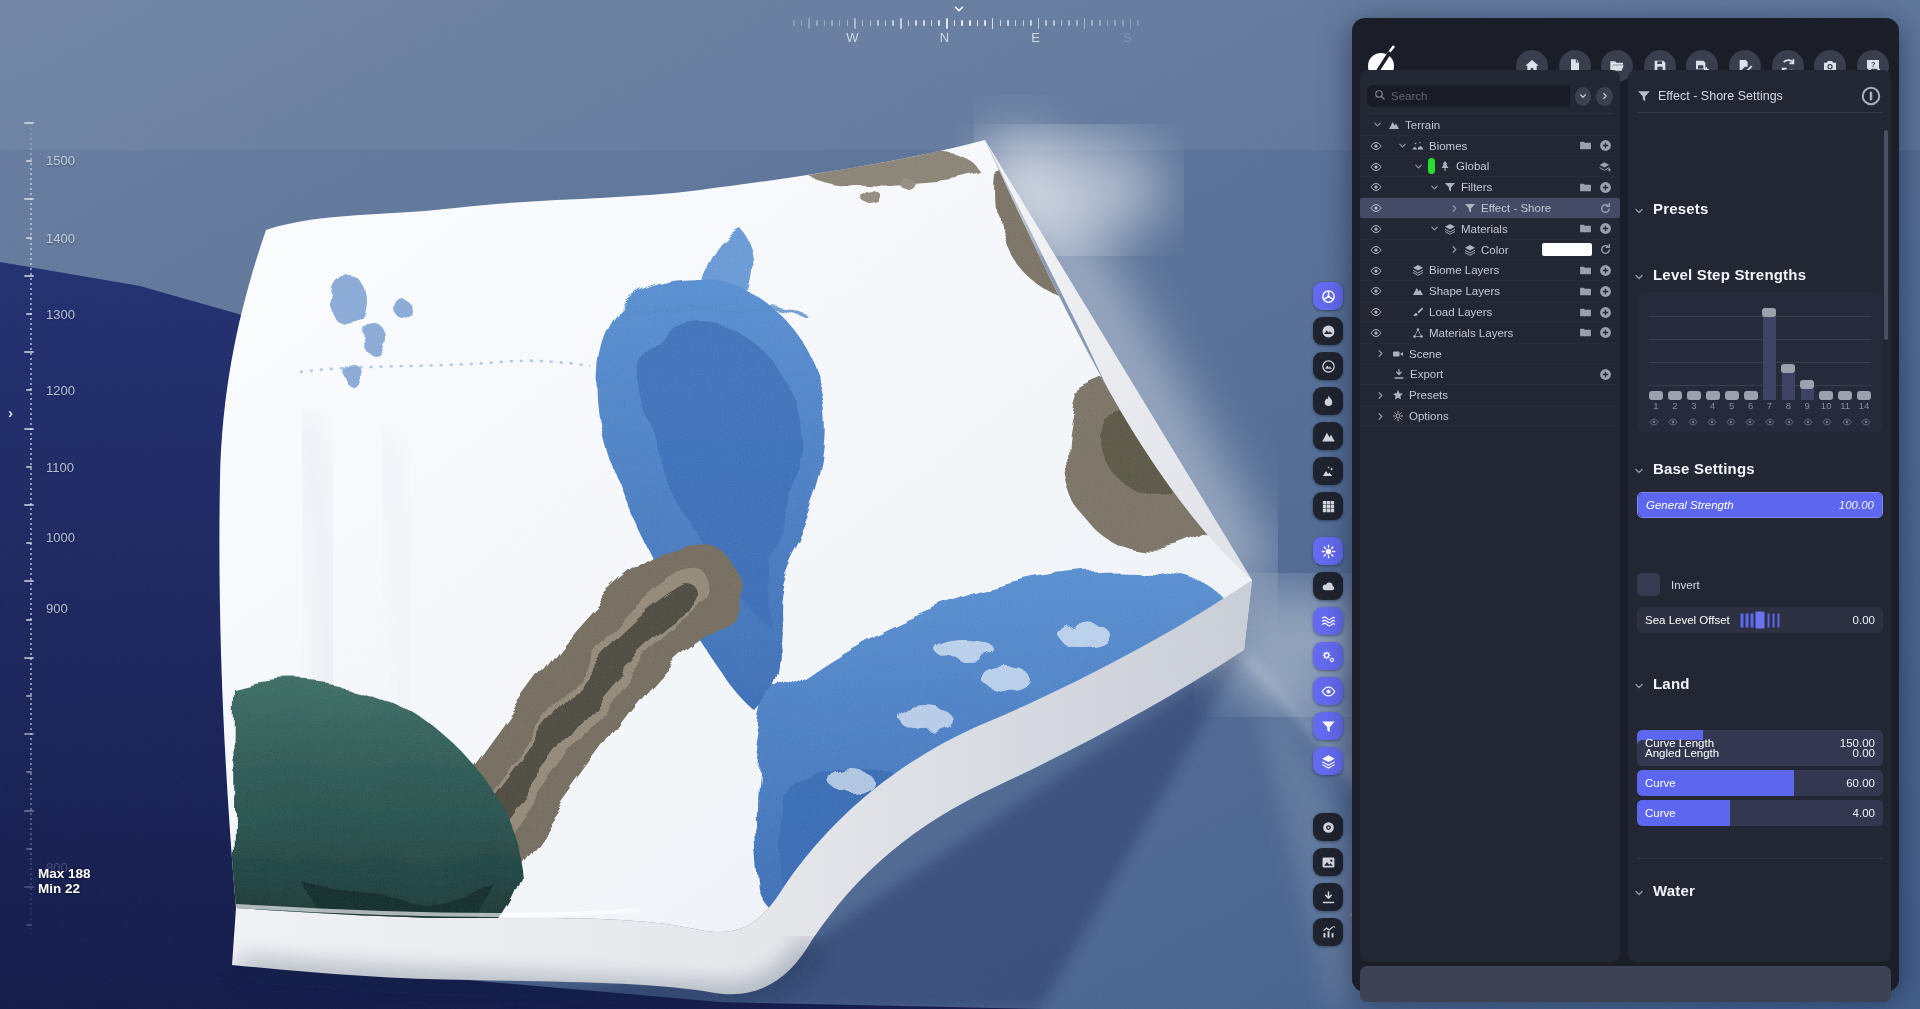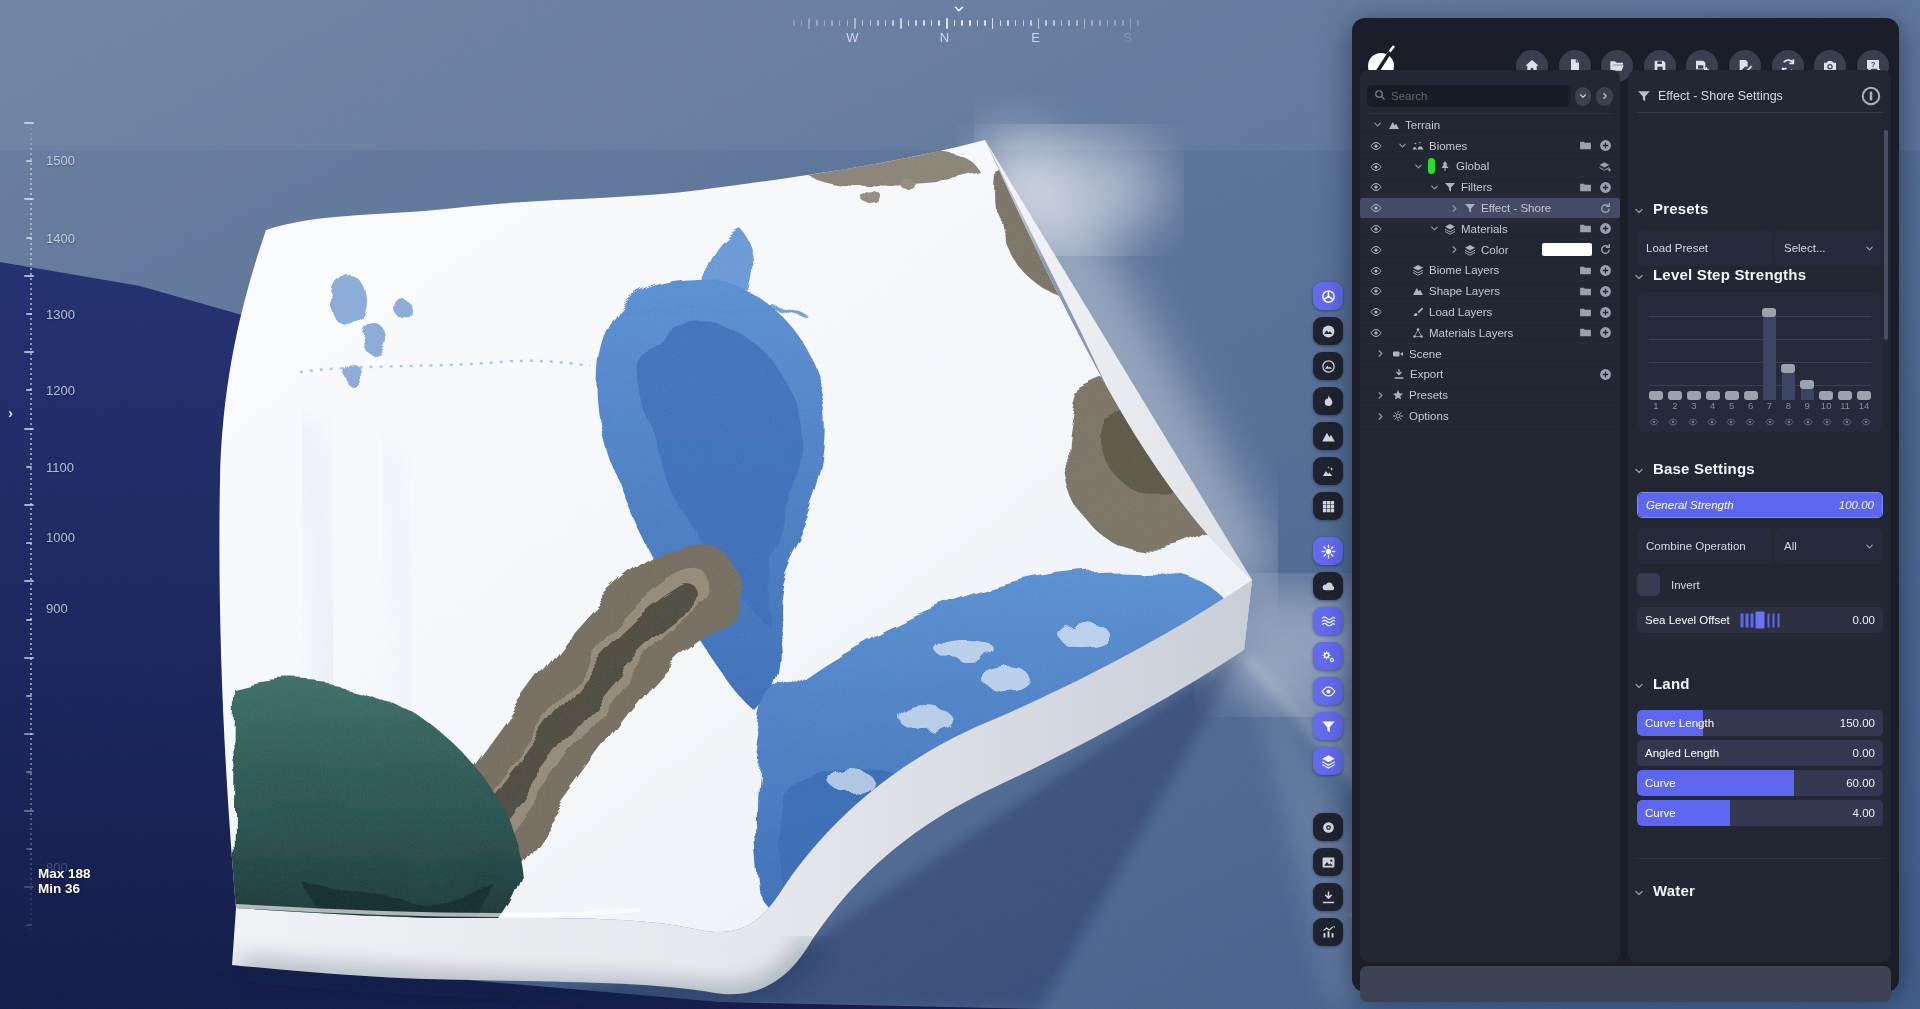--- a/index.html
+++ b/index.html
@@ -535,21 +535,21 @@
         <div class="rlabel" style="top: 390px;">1200</div>
         <div class="rlabel" style="top: 467px;">1100</div>
         <div class="rlabel" style="top: 537px;">1000</div>
         <div class="rlabel" style="top: 608px;">900</div>
         <div class="rlabel" style="top: 867px; opacity: 0.22;">800</div>
       </div>
   </div>
 
   <div id="stats">
     <div>Max 188</div>
-    <div>Min 36</div>
+    <div>Min 22</div>
   </div>
 
   <div id="expander">›</div>
 
   <div id="vtoolbar">
       <div class="vbtn active" style="top: 0px;">
         <svg viewBox="0 0 24 24" width="15" height="15">
           <use href="#i-wheel"></use>
         </svg>
       </div>
@@ -977,29 +977,20 @@
               <use href="#i-power"></use>
             </svg></span>
       </div>
       <div id="setsep"></div>
 
       <div class="section-h" style="top:130px">
         <span class="chev"><svg viewBox="0 0 24 24" width="12" height="12">
               <use href="#i-chev-d"></use>
             </svg></span>
         <span class="t">Presets</span>
-      </div>
-      <div class="cellrow" style="top:160px">
-        <div class="cell lab">Load Preset</div>
-        <div class="cell dd">
-          <span>Select...</span>
-          <span class="chev"><svg viewBox="0 0 24 24" width="11" height="11">
-                <use href="#i-chev-d"></use>
-              </svg></span>
-        </div>
       </div>
 
       <div class="section-h" style="top:196px">
         <span class="chev"><svg viewBox="0 0 24 24" width="12" height="12">
               <use href="#i-chev-d"></use>
             </svg></span>
         <span class="t">Level Step Strengths</span>
       </div>
       <div id="chartbox">
         <div id="plot">
@@ -1116,29 +1107,20 @@
         <span class="chev"><svg viewBox="0 0 24 24" width="12" height="12">
               <use href="#i-chev-d"></use>
             </svg></span>
         <span class="t">Base Settings</span>
       </div>
       <div class="slider full" style="top:422px">
         <div class="fill" style="width: 100%;"></div>
         <span class="sl">General Strength</span>
         <span class="sv">100.00</span>
       </div>
-      <div class="cellrow" style="top:458px">
-        <div class="cell lab">Combine Operation</div>
-        <div class="cell dd">
-          <span>All</span>
-          <span class="chev"><svg viewBox="0 0 24 24" width="11" height="11">
-                <use href="#i-chev-d"></use>
-              </svg></span>
-        </div>
-      </div>
       <div id="invertrow" style="top:503px">
         <div id="invertbox"></div>
         <div id="invertlbl">Invert</div>
       </div>
       <div class="slider dark" style="top:537px">
         <div id="seapat">
           <i></i>
             <i></i>
             <i></i>
             <i class="big"></i>
@@ -1149,21 +1131,21 @@
         <span class="sl">Sea Level Offset</span>
         <span class="sv">0.00</span>
       </div>
 
       <div class="section-h" style="top:605px">
         <span class="chev"><svg viewBox="0 0 24 24" width="12" height="12">
               <use href="#i-chev-d"></use>
             </svg></span>
         <span class="t">Land</span>
       </div>
-      <div class="slider" style="top:640px">
+      <div class="slider" style="top:660px">
         <div class="fill" style="width: 27%;"></div>
         <span class="sl">Curve Length</span>
         <span class="sv">150.00</span>
       </div>
       <div class="slider" style="top:670px">
         <div class="fill" style="width: 0%;"></div>
         <span class="sl">Angled Length</span>
         <span class="sv">0.00</span>
       </div>
       <div class="slider" style="top:700px">

